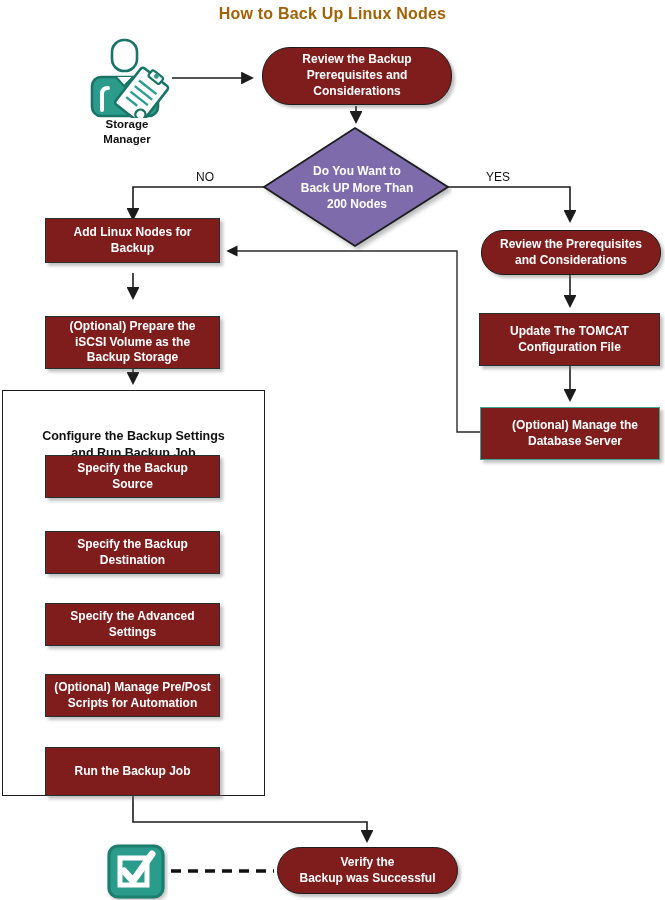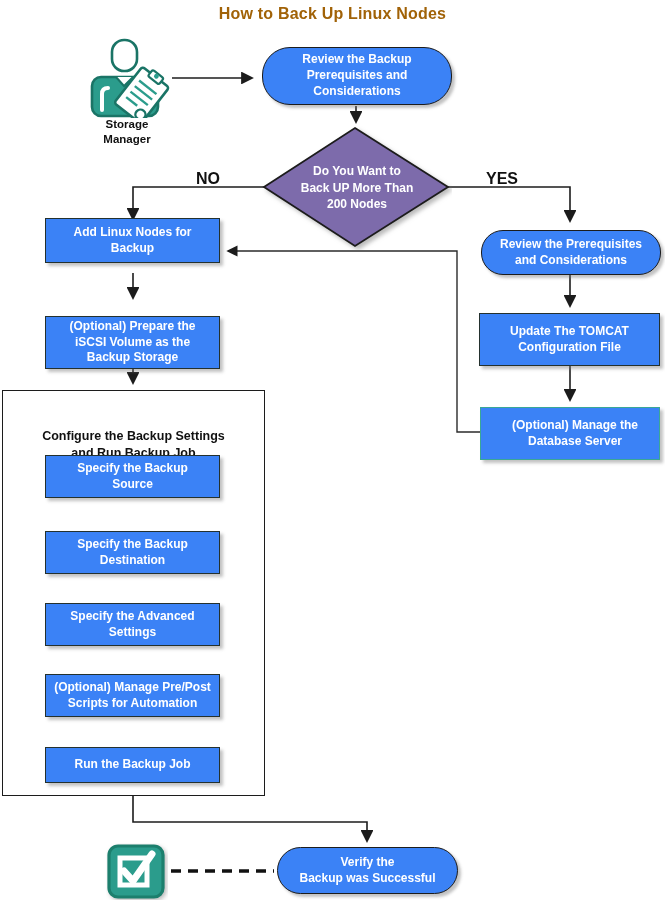--- a/index.html
+++ b/index.html
@@ -25,21 +25,21 @@
     position: absolute;
     display: flex;
     align-items: center;
     justify-content: center;
     text-align: center;
     color: #ffffff;
     font-weight: bold;
     font-size: 12px;
     line-height: 1.32;
     white-space: pre-line;
-    background: #3b82f6;
+    background: #7f1d1d;
     border: 1.6px solid #24312e;
     box-shadow: 3px 3px 3px rgba(120,120,120,0.45);
     padding: 2px 4px;
   }
   .pill { border-radius: 28px; border-color: #1c1c1c; }
   .flat { border: 1px solid #3aa796; padding-left: 14px; }
   .container-box {
     position: absolute;
     background: #ffffff;
     border: 1.6px solid #1c1c1c;
@@ -49,22 +49,22 @@
     text-align: center;
     color: #111111;
     font-weight: bold;
     font-size: 12.5px;
     line-height: 1.35;
     white-space: pre-line;
   }
   .branch-label {
     position: absolute;
     color: #111111;
-    font-weight: bold;
-    font-size: 16px;
+    font-weight: normal;
+    font-size: 12px;
   }
   .actor-label {
     position: absolute;
     text-align: center;
     color: #111111;
     font-weight: bold;
     font-size: 11.5px;
     line-height: 1.3;
     white-space: pre-line;
   }
@@ -166,21 +166,21 @@
 and Run Backup Job</div>
 
   <div class="node" style="left:45px; top:455px; width:175px; height:43px;">Specify the Backup
 Source</div>
   <div class="node" style="left:45px; top:531px; width:175px; height:43px;">Specify the Backup
 Destination</div>
   <div class="node" style="left:45px; top:603px; width:175px; height:43px;">Specify the Advanced
 Settings</div>
   <div class="node" style="left:45px; top:674px; width:175px; height:43px;">(Optional) Manage Pre/Post
 Scripts for Automation</div>
-  <div class="node" style="left:45px; top:747px; width:175px; height:36px;">Run the Backup Job</div>
+  <div class="node" style="left:45px; top:747px; width:175px; height:49px;">Run the Backup Job</div>
 
   <div class="node pill" style="left:481px; top:230px; width:180px; height:45px; border-radius:22px;">Review the Prerequisites
 and Considerations</div>
   <div class="node" style="left:479px; top:313px; width:181px; height:53px;">Update The TOMCAT
 Configuration File</div>
   <div class="node flat" style="left:480px; top:407px; width:180px; height:53px;">(Optional) Manage the
 Database Server</div>
 
   <div class="node pill" style="left:277px; top:847px; width:181px; height:47px; border-radius:24px;">Verify the
 Backup was Successful</div>

